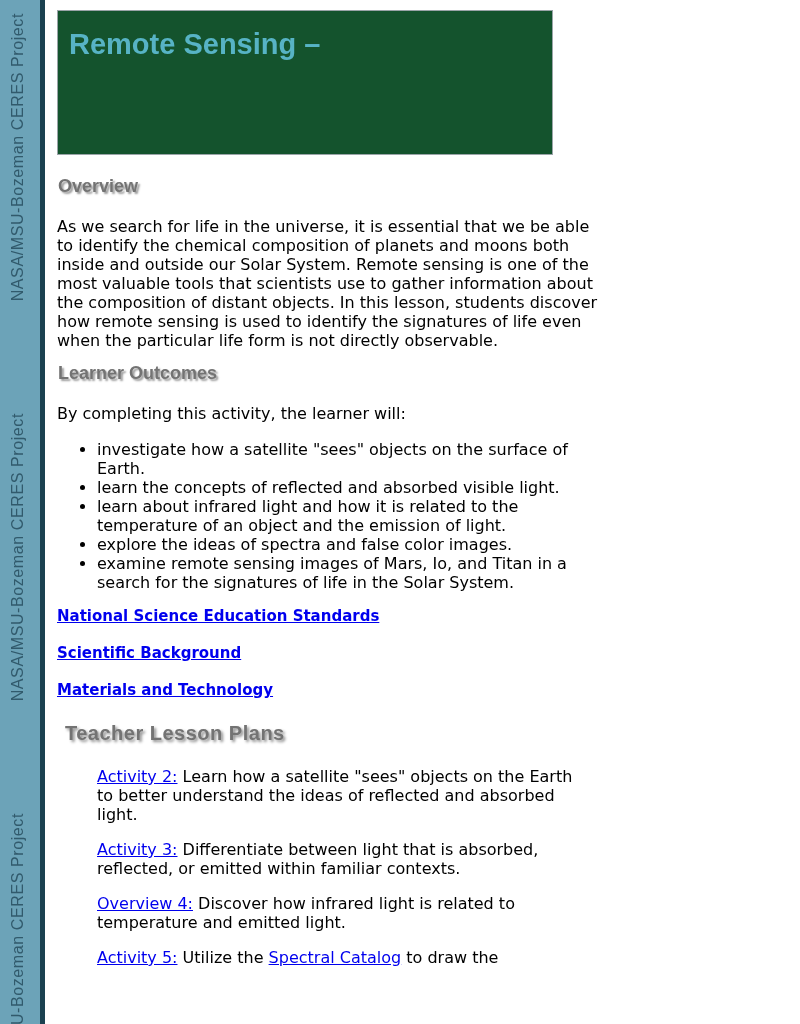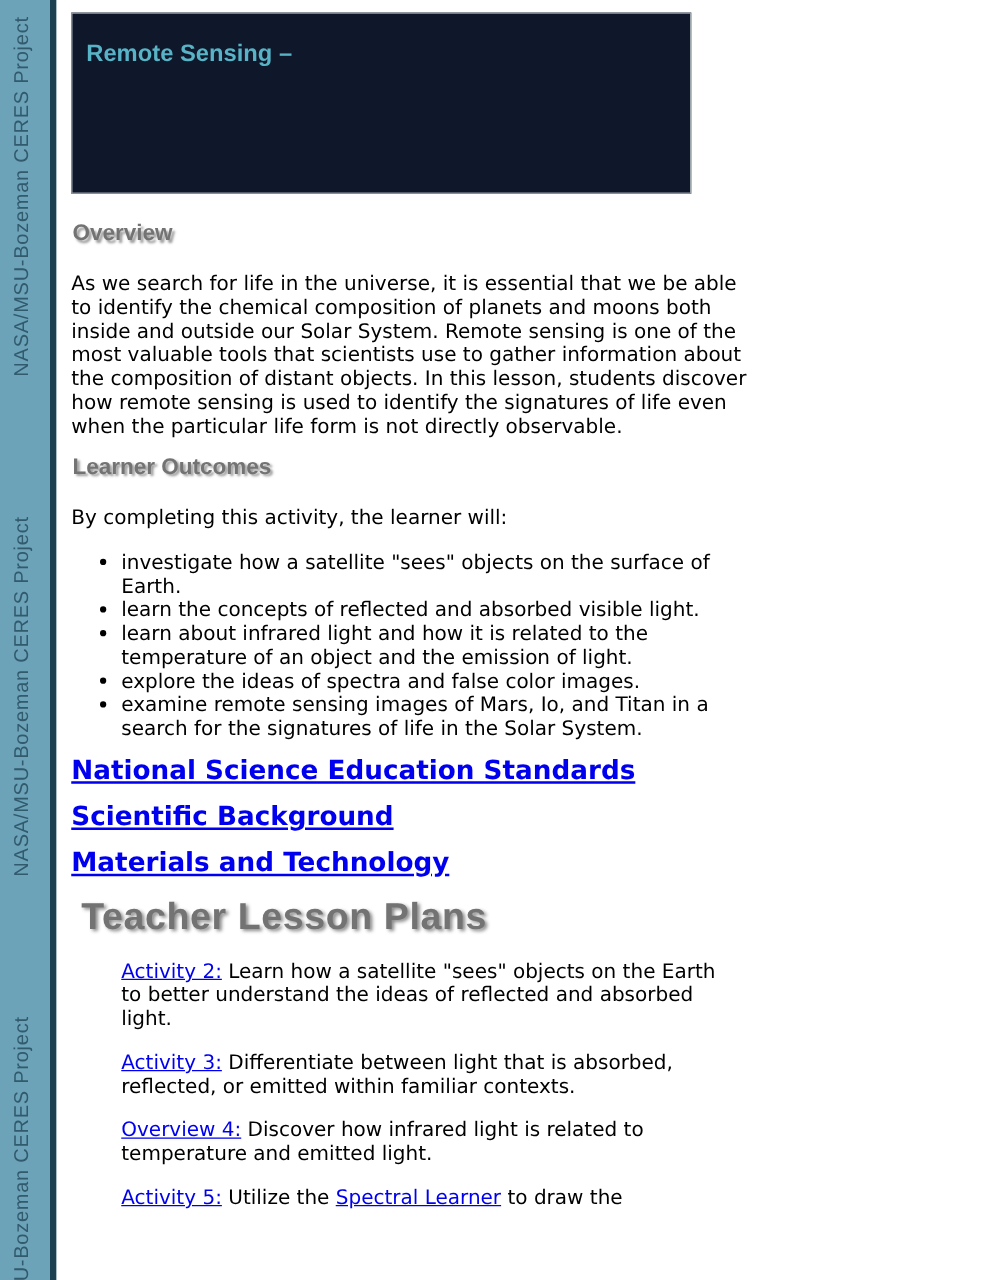--- a/index.html
+++ b/index.html
@@ -20,44 +20,44 @@
     letter-spacing:0.6px;color:#315a6c;white-space:nowrap;
   }
   .vlabel.i1{top:13px;}
   .vlabel.i2{top:413px;}
   .vlabel.i3{top:813px;}
   
   .main{margin-left:57px;width:546px;}
   
   .banner{
     box-sizing:border-box;width:496px;height:145px;margin-top:10px;
-    background:#0f172a;border:1px solid #9aa4a8;
+    background:#14532d;border:1px solid #9aa4a8;
     padding:12px 0 0 11px;
     font-family:"Liberation Sans",sans-serif;font-weight:bold;
-    font-size:19px;line-height:42px;color:#57b3c5;
+    font-size:29px;line-height:42px;color:#57b3c5;
   }
   
   .h-img{
     font-family:"Liberation Sans",sans-serif;font-weight:bold;color:#737373;
     text-shadow:2px 2px 2px #999999;
   }
   .h-small{font-size:18px;line-height:21px;}
   #overview-h{margin:21px 0 0 1px;}
   #outcomes-h{margin:13px 0 0 1px;}
   #tlp-h{
-    font-size:30px;line-height:35px;margin:15px 0 0 8px;
+    font-size:20px;line-height:35px;margin:15px 0 0 8px;
     text-shadow:2px 2px 3px #8a8a8a;letter-spacing:0.5px;
   }
   p.body-para{margin:20px 0 0 0;}
   p.intro{margin:20px 0 0 0;}
   ul.outcomes{margin:17px 0 0 0;padding:0 0 0 40px;}
   ul.outcomes li{margin:0;}
   a{color:#0000ee;}
   .h3link{
-    font-size:21px;font-weight:bold;line-height:22px;margin:13px 0 0 0;
+    font-size:15px;font-weight:bold;line-height:22px;margin:13px 0 0 0;
   }
   .h3link + .h3link{margin-top:15px;}
   .activities{margin:0 0 0 40px;width:478px;}
   .activity{margin:16px 0 0 0;}
   .activity.first{margin-top:18px;}
 </style>
 </head>
 <body>
 
 <div class="sidebar">
@@ -91,16 +91,16 @@
   <div class="h3link"><a href="#">National Science Education Standards</a></div>
   <div class="h3link"><a href="#">Scientific Background</a></div>
   <div class="h3link"><a href="#">Materials and Technology</a></div>
 
   <div id="tlp-h" class="h-img">Teacher Lesson Plans</div>
 
   <div class="activities">
     <p class="activity"><a href="#">Activity 2:</a> <span>Learn how a satellite "sees" objects on the Earth to better understand the ideas of reflected and absorbed light.</span></p>
     <p class="activity"><a href="#">Activity 3:</a> <span>Differentiate between light that is absorbed, reflected, or emitted within familiar contexts.</span></p>
     <p class="activity"><a href="#">Overview 4:</a> <span>Discover how infrared light is related to temperature and emitted light.</span></p>
-    <p class="activity"><a href="#">Activity 5:</a> <span>Utilize the</span> <a href="#">Spectral Learner</a> <span>to draw the</span></p>
+    <p class="activity"><a href="#">Activity 5:</a> <span>Utilize the</span> <a href="#">Spectral Catalog</a> <span>to draw the</span></p>
   </div>
 
 </div>
 
 </body></html>

